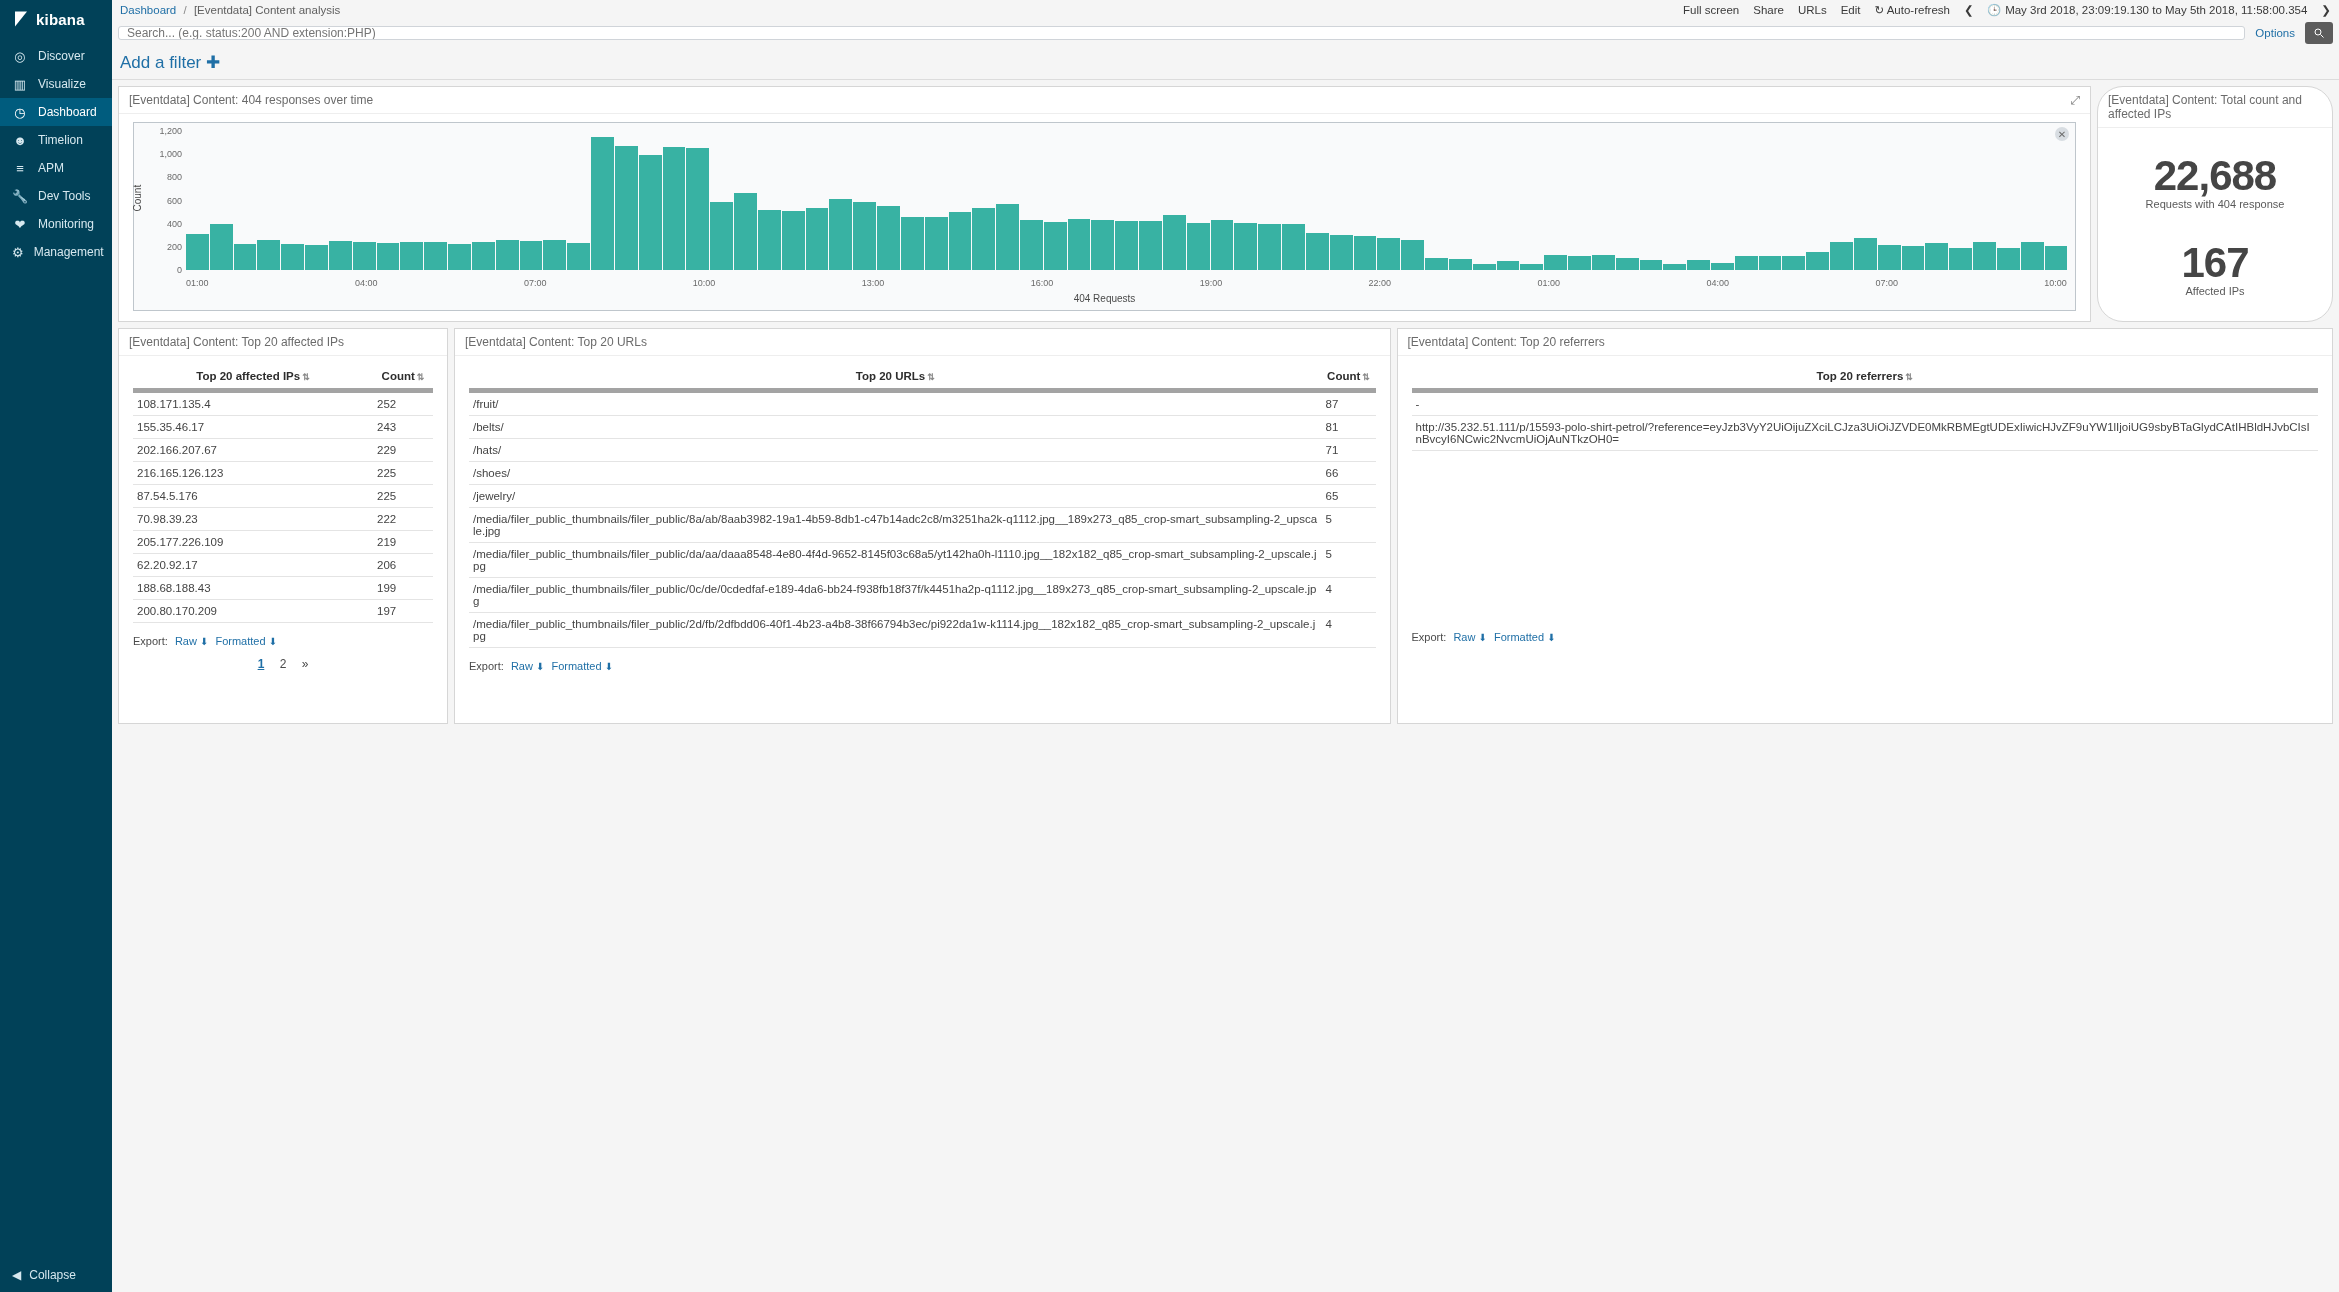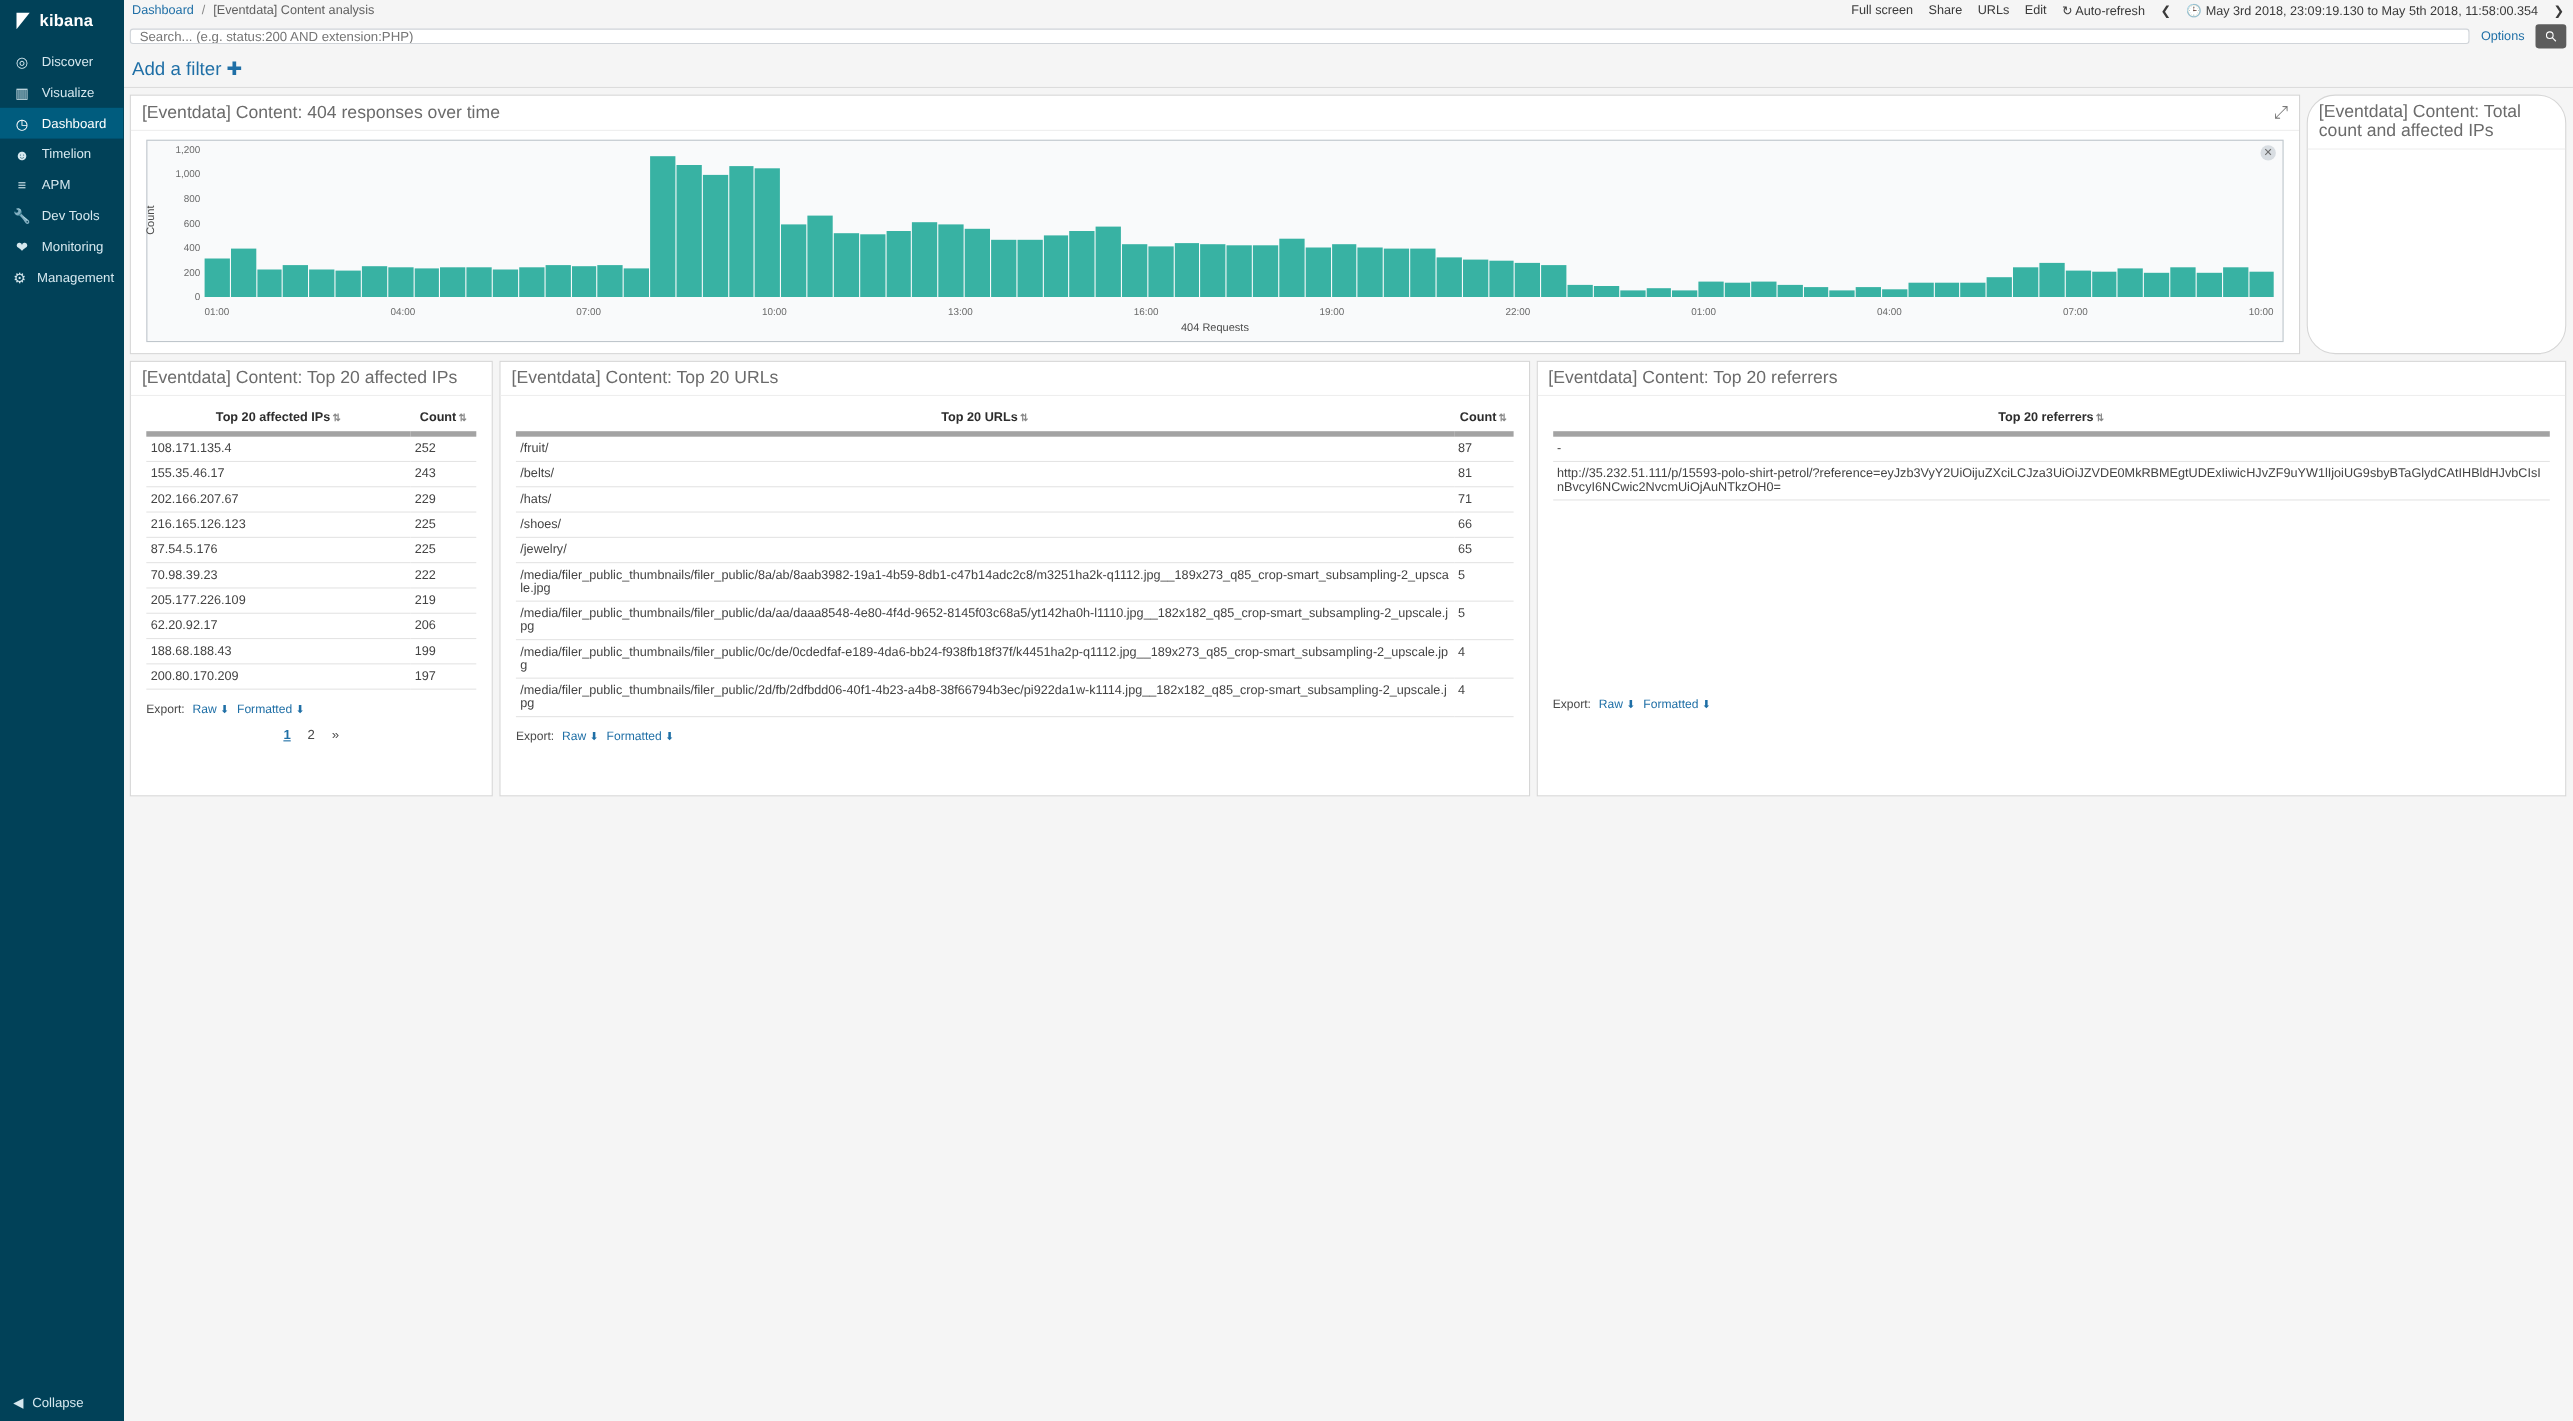--- a/index.html
+++ b/index.html
@@ -32,21 +32,21 @@
   .addfilter { color:#1f6fa6; font-size:17px; cursor:pointer; }
   .grid { flex:1; padding:6px; display:grid; grid-template-columns: 1fr 236px; grid-template-rows: 236px 396px; gap:6px; overflow:auto; }
   .panel { background:#fff; border:1px solid #d6d6d6; display:flex; flex-direction:column; }
   .panel.graph { grid-column:1; grid-row:1; }
   .panel.metrics { grid-column:2; grid-row:1;border-radius:26px; }
   .panel.ips { grid-column:1; grid-row:2; width:330px; }
   .panel.urls { position:relative; }
   .row2wrap { grid-column:1 / span 2; grid-row:2; display:flex; gap:6px; }
   .row2wrap .panel { flex:1; }
   .row2wrap .panel.ips { flex:0 0 330px; }
-  .panel-head { display:flex; align-items:center; justify-content:space-between; padding:6px 10px; font-size:16px; color:#6b6b6b; border-bottom:1px solid #eee; }
+  .panel-head { display:flex; align-items:center; justify-content:space-between; padding:6px 10px; font-size:12px; color:#6b6b6b; border-bottom:1px solid #eee; }
   .panel-head .tools { display:flex; gap:6px; }
   .panel-head .tools span { cursor:pointer; color:#7a7a7a; }
   .panel-body { flex:1; padding:8px 14px 10px; overflow:hidden; position:relative; }
   
   .chart-wrap { width:100%; height:100%; position:relative; border:1px solid #bfc6cc; background:#f9fafb; }
   .chart-dismiss { position:absolute; top:4px; right:6px; width:14px; height:14px; border-radius:50%; background:#d8dde2; color:#6b6b6b; font-size:10px; display:flex; align-items:center; justify-content:center; cursor:pointer; }
   .chart-axis-label { position:absolute; top:50%; left:-2px; transform:translateY(-50%) rotate(-90deg); transform-origin:left top; font-size:10px; color:#4a4a4a; }
   .chart-yaxis { position:absolute; left:16px; top:8px; bottom:40px; width:32px; }
   .chart-yaxis .tick { position:absolute; right:0; font-size:9px; color:#6a6a6a; transform:translateY(50%); }
   .chart-plot { position:absolute; left:52px; right:8px; top:8px; bottom:40px; display:flex; align-items:flex-end; gap:1px; }
@@ -275,20 +275,30 @@
             </div>
           <div class="chart-xlabel">404 Requests</div>
         </div>
       </div>
     </div>
 
     <div class="panel metrics">
       <div class="panel-head">
           <span>[Eventdata] Content: Total count and affected IPs</span>
         </div>
+      <div class="metrics-body">
+        <div class="metric">
+          <div class="big">22,688</div>
+          <div class="sub">Requests with 404 response</div>
+        </div>
+        <div class="metric">
+          <div class="big">167</div>
+          <div class="sub">Affected IPs</div>
+        </div>
+      </div>
     </div>
 
     <div class="row2wrap">
 
       <div class="panel ips">
         <div class="panel-head">
             <span>[Eventdata] Content: Top 20 affected IPs</span>
           </div>
         <div class="panel-body">
           <table class="tbl ips">

